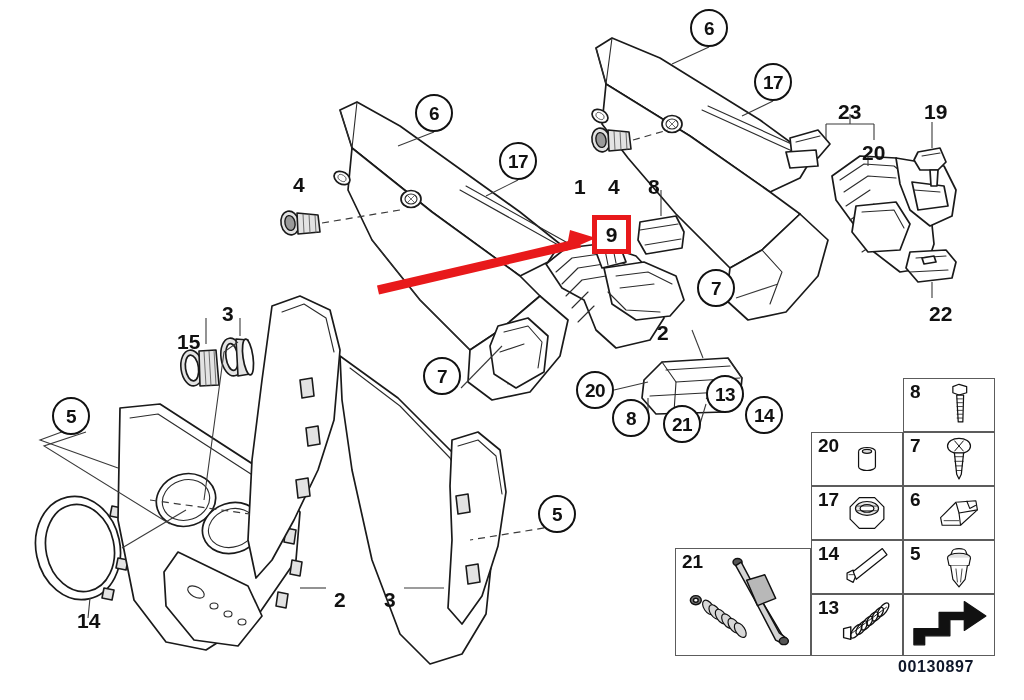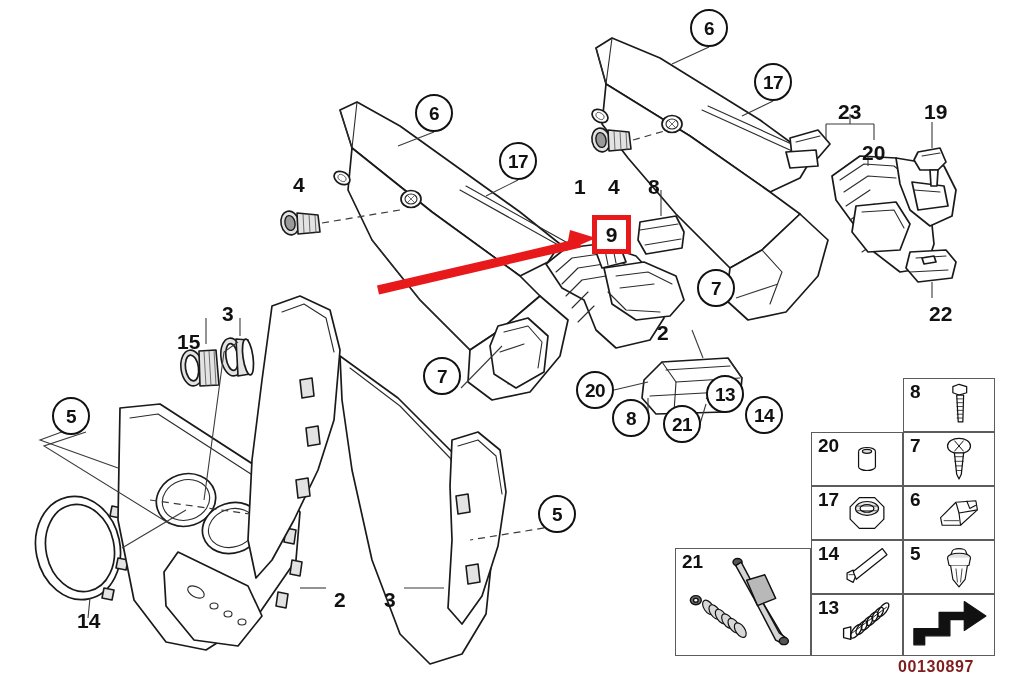--- a/index.html
+++ b/index.html
@@ -61,21 +61,21 @@
   .lnum{
     position:absolute;left:6px;top:3px;
     font-weight:bold;font-size:19px;line-height:1;color:#111;
   }
   .lart{position:absolute;right:4px;top:3px;bottom:3px;width:62px;}
   .lart svg{width:100%;height:100%;display:block;}
 
   #diagnum{
     position:absolute;
     font-weight:bold;font-size:16px;letter-spacing:0.6px;
-    color:#7f1d1d;z-index:40;
+    color:#0f172a;z-index:40;
   }
 </style>
 </head>
 <body>
 
 <div id="stage">
 
   <svg id="svgroot" viewBox="0 0 1024 700">
     <defs>
       <style>

